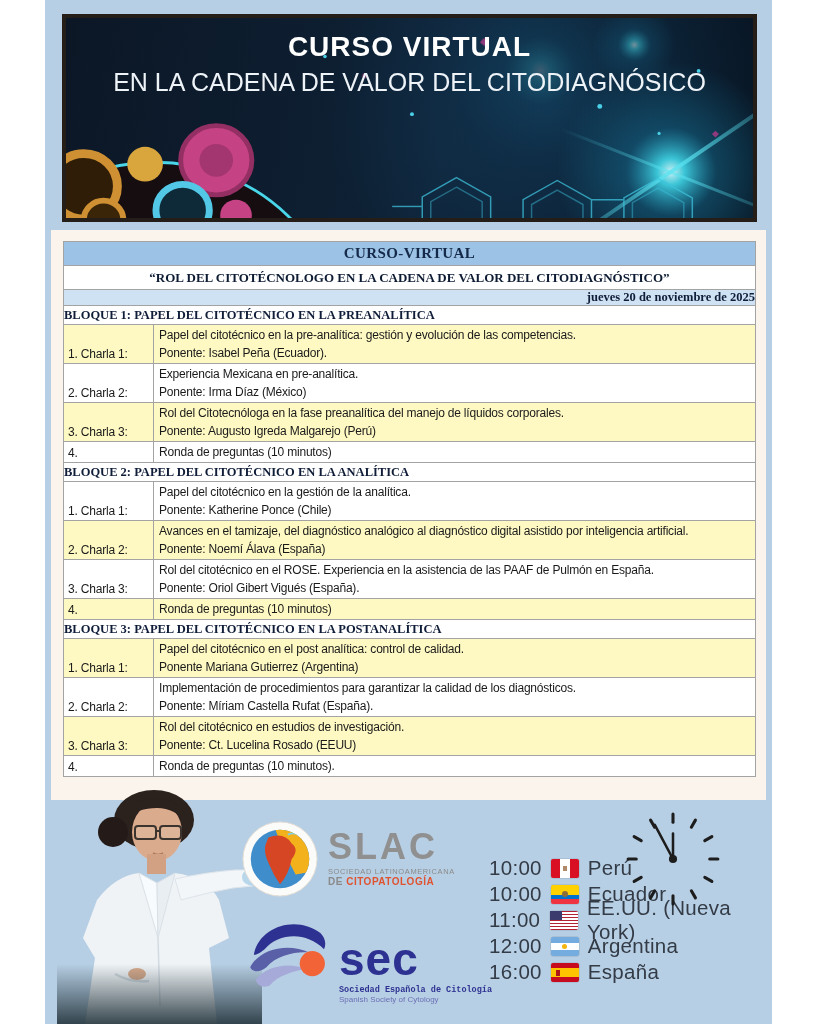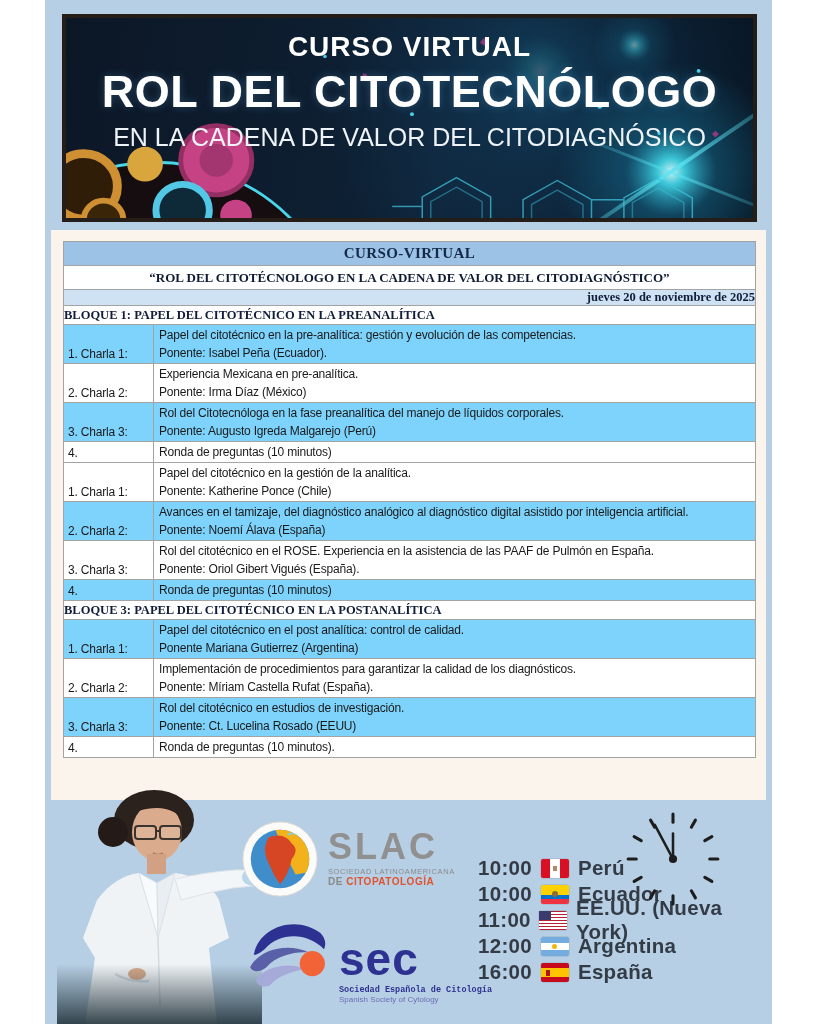--- a/index.html
+++ b/index.html
@@ -32,40 +32,40 @@
   .r-title td { text-align:center; height:24px; font-family:"Liberation Serif", serif;
                 font-weight:bold; font-size:13px; color:#0d1b33; }
   .r-date td  { background:#cfe2f3; text-align:right; height:15px; padding-right:0;
                 font-family:"Liberation Serif", serif; font-weight:bold; font-size:12.5px; color:#101d38; }
   .r-block td { height:19px; font-family:"Liberation Serif", serif;
                 font-weight:bold; font-size:12.5px; color:#101d38; }
   .r-item td  { font-size:12px; color:#1a1a1a; letter-spacing:-.2px; }
   .r-item .c-label { vertical-align:bottom; padding:1px 2px 2px 4px; }
   .r-item .c-desc  { padding:1px 2px 1px 5px; }
   .r-item .c-desc div { line-height:18px; white-space:nowrap; }
-  .r-item.shaded td { background:#7dd3fc; }
+  .r-item.shaded td { background:#fef9c3; }
   .r-item.tall td { height:39px; }
   .r-item.short td { height:18px; }
 
   
   .footer-band { position:absolute; left:0; top:800px; width:727px; height:224px; background:#b7cfe4; }
   .woman { position:absolute; left:12px; top:786px; width:205px; height:238px; }
   .slac-globe { position:absolute; left:196px; top:820px; width:78px; height:78px; }
   .slac-text { position:absolute; left:283px; top:828px; width:170px; }
   .slac-name { font-size:36px; font-weight:bold; letter-spacing:3px; color:#909090; line-height:38px; }
   .slac-sub1 { font-size:7.5px; letter-spacing:.6px; color:#8a8a8a; margin-top:1px; }
   .slac-sub2 { font-size:10px; letter-spacing:.5px; color:#8a8a8a; font-weight:bold; }
   .slac-sub2 .em { color:#e05330; }
   .sec-mark { position:absolute; left:198px; top:912px; width:90px; height:96px; }
   .sec-text { position:absolute; left:294px; top:936px; width:170px; }
   .sec-name { font-size:46px; font-weight:600; color:#2d3191; line-height:46px; letter-spacing:1px; }
   .sec-sub1 { font-size:8.5px; font-weight:bold; color:#2d3191; margin-top:3px;font-family:Liberation Mono, monospace; }
   .sec-sub2 { font-size:8px; color:#6a6fb5; }
 
-  .times { position:absolute; left:433px; top:855px;font-weight:bold; }
+  .times { position:absolute; left:444px; top:855px; }
   .time-row { display:flex; align-items:center; gap:9px; height:26px;
               font-size:20.5px; color:#333b46; letter-spacing:.3px; }
   .time-value { min-width:52px; }
   .flag { position:relative; width:28px; height:19px; border-radius:2px; flex:0 0 auto;
           box-shadow:0 0 0 .5px rgba(0,0,0,.15); }
   .flag-peru { background:linear-gradient(to right,#d91023 33.3%,#ffffff 33.3% 66.6%,#d91023 66.6%); }
   .flag-peru::after { content:""; position:absolute; left:12px; top:7px; width:4px; height:5px; background:#b08968; }
   .flag-ecuador { background:linear-gradient(to bottom,#ffd100 50%,#0072ce 50% 75%,#ef3340 75%); }
   .flag-ecuador::after { content:""; position:absolute; left:11px; top:6px; width:6px; height:6px;
                          border-radius:50%; background:#8a6d3b; }
@@ -141,21 +141,20 @@
         <circle cx="80" cy="152" r="18" fill="#d9a63e"></circle>
         <circle cx="152" cy="148" r="36" fill="#c54384" stroke="#942f63" stroke-width="5"></circle>
         <circle cx="152" cy="148" r="17" fill="#a33570"></circle>
         <circle cx="118" cy="200" r="27" fill="#0e2a38" stroke="#52c8e6" stroke-width="7"></circle>
         <circle cx="172" cy="205" r="16" fill="#c54384"></circle>
         <circle cx="38" cy="210" r="20" fill="#3a2508" stroke="#cf9033" stroke-width="6"></circle>
       </g>
     </svg>
     <div class="banner-text">
       <div class="banner-kicker">CURSO VIRTUAL</div>
-      <div class="banner-title">ROL DEL CITOTECNÓLOGO</div>
       <div class="banner-sub">EN LA CADENA DE VALOR DEL CITODIAGNÓSICO</div>
     </div>
   </div>
 
   <div class="program-band"></div>
   <table class="sched">
     <colgroup>
         <col style="width:90px">
         <col>
       </colgroup>
@@ -191,20 +190,23 @@
           <td class="c-desc">
             <div>Rol del Citotecnóloga en la fase preanalítica del manejo de líquidos corporales.</div>
             <div>Ponente: Augusto Igreda Malgarejo (Perú)</div>
           </td>
         </tr>
         <tr class="r-item short">
           <td class="c-label">4.</td>
           <td class="c-desc">
             <div>Ronda de preguntas (10 minutos)</div>
           </td>
+        </tr>
+        <tr class="r-block">
+          <td colspan="2">BLOQUE 2: PAPEL DEL CITOTÉCNICO EN LA ANALÍTICA</td>
         </tr>
         <tr class="r-item tall">
           <td class="c-label">1. Charla 1:</td>
           <td class="c-desc">
             <div>Papel del citotécnico en la gestión de la analítica.</div>
             <div>Ponente: Katherine Ponce (Chile)</div>
           </td>
         </tr>
         <tr class="r-item tall shaded">
           <td class="c-label">2. Charla 2:</td>

